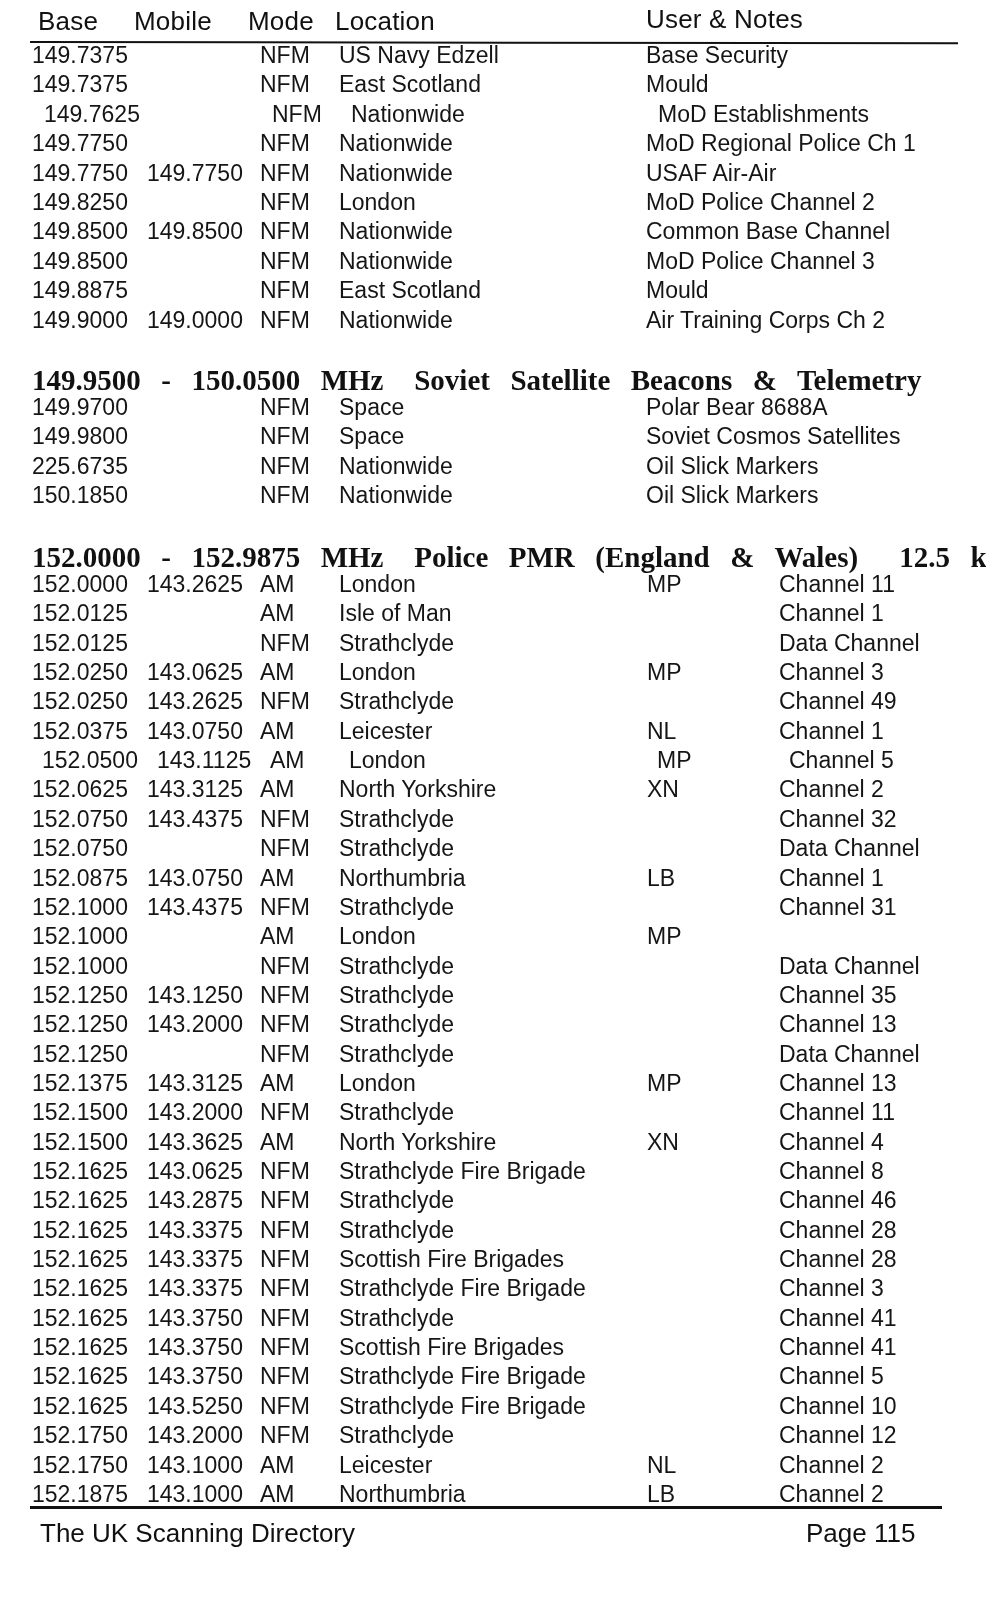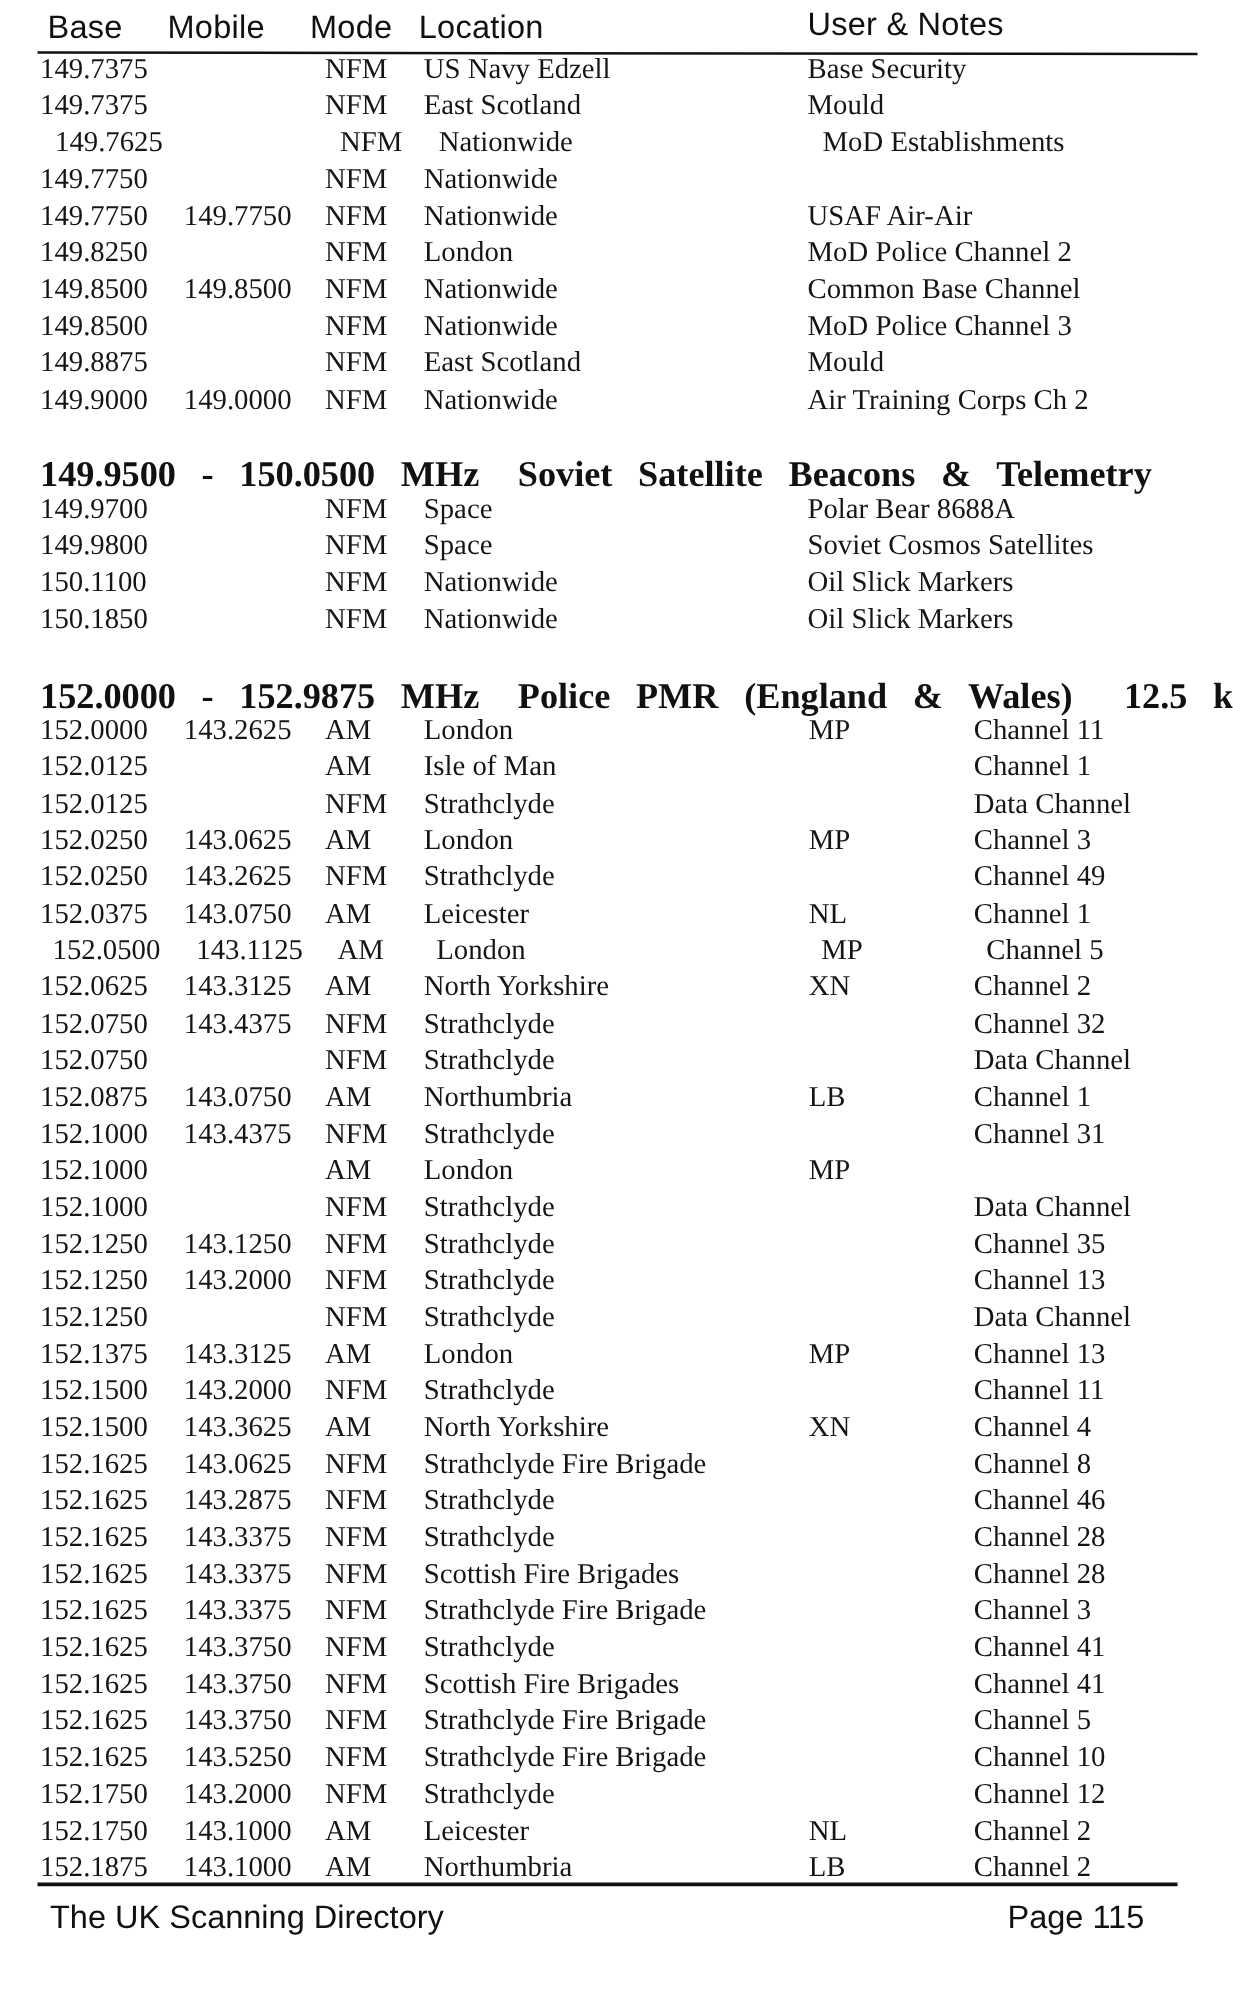--- a/index.html
+++ b/index.html
@@ -2,21 +2,21 @@
 <html><head>
   <meta charset="utf-8">
   <style>
     html, body { margin: 0; padding: 0; background: #ffffff; }
     body { width: 986px; height: 1600px; position: relative; overflow: hidden; color: #111; }
     .hdr { position: absolute; top: 6px; font-family: "Liberation Sans", sans-serif; font-size: 26px; color: #111; letter-spacing: 0.2px; }
     .rule-top { position: absolute; left: 30px; width: 928px; top: 41px; height: 0; border-top: 2.5px solid #111; transform: rotate(0.08deg); transform-origin: left; }
     .rule-bot { position: absolute; left: 30px; width: 912px; top: 1506px; height: 0; border-top: 3px solid #111; }
     .footer { position: absolute; top: 1518px; font-family: "Liberation Sans", sans-serif; font-size: 26px; color: #111; }
     .rows { position: absolute; left: 0; top: 0; width: 986px; }
-    .row { position: absolute; left: 0; width: 986px; height: 29px; font-family: Liberation Serif, serif; font-size: 23px; color: #151515; white-space: nowrap; }
+    .row { position: absolute; left: 0; width: 986px; height: 29px; font-family: Liberation Sans, sans-serif; font-size: 23px; color: #151515; white-space: nowrap; }
     .row span { position: absolute; top: 0; }
     .sec { position: absolute; left: 32px; font-family: "Liberation Serif", serif; font-size: 29px; font-weight: bold; color: #111; white-space: pre; word-spacing: 3px; }
     .c-base { left: 32px; }
     .c-mob { left: 147px; }
     .c-mode { left: 260px; }
     .c-loc { left: 339px; text-align: right; }
     .c-user1 { left: 646px; }
     .c-code { left: 647px; }
     .c-note2 { left: 779px; }
   </style>
@@ -51,20 +51,21 @@
     <div class="row" style="top: 100.8px; margin-left: 12px;">
       <span class="c-base">149.7625</span>
       <span class="c-mode">NFM</span>
       <span class="c-loc">Nationwide</span>
       <span class="c-user1">MoD  Establishments</span>
     </div>
     <div class="row" style="top: 130.2px;">
       <span class="c-base">149.7750</span>
       <span class="c-mode">NFM</span>
       <span class="c-loc">Nationwide</span>
+      <span class="c-user1">MoD Regional Police Ch 1</span>
     </div>
     <div class="row" style="top: 159.6px;">
       <span class="c-base">149.7750</span>
       <span class="c-mob">149.7750</span>
       <span class="c-mode">NFM</span>
       <span class="c-loc">Nationwide</span>
       <span class="c-user1">USAF Air-Air</span>
     </div>
     <div class="row" style="top: 189px;">
       <span class="c-base">149.8250</span>
@@ -104,21 +105,21 @@
       <span class="c-loc">Space</span>
       <span class="c-user1">Polar Bear 8688A</span>
     </div>
     <div class="row" style="top: 423.4px;">
       <span class="c-base">149.9800</span>
       <span class="c-mode">NFM</span>
       <span class="c-loc">Space</span>
       <span class="c-user1">Soviet  Cosmos  Satellites</span>
     </div>
     <div class="row" style="top: 452.8px;">
-      <span class="c-base">150.1100</span>
+      <span class="c-base">225.6735</span>
       <span class="c-mode">NFM</span>
       <span class="c-loc">Nationwide</span>
       <span class="c-user1">Oil Slick Markers</span>
     </div>
     <div class="row" style="top: 482.2px;">
       <span class="c-base">150.1850</span>
       <span class="c-mode">NFM</span>
       <span class="c-loc">Nationwide</span>
       <span class="c-user1">Oil Slick Markers</span>
     </div>

